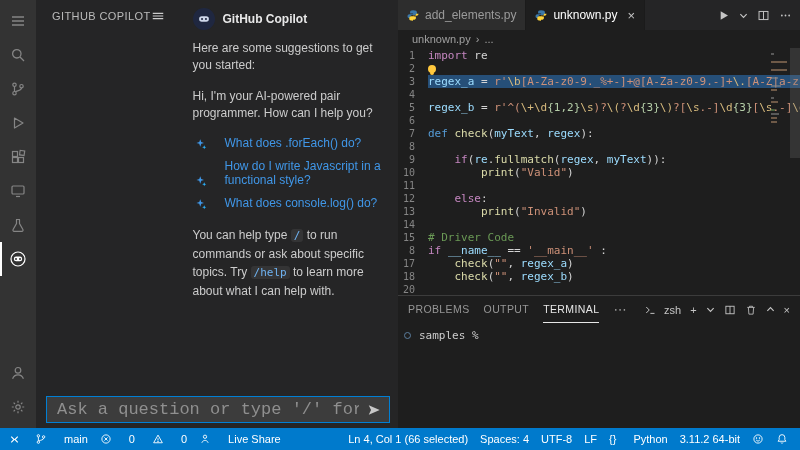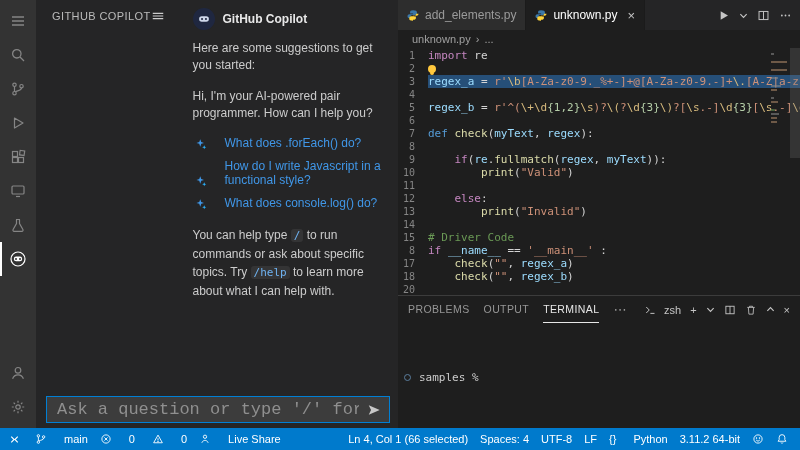--- a/index.html
+++ b/index.html
@@ -67,21 +67,21 @@
   
   .panel{position:absolute;left:0;right:0;bottom:0;height:133px;background:#1e1e1e;border-top:1px solid #3c3c3c;}
   .panel-header{height:27px;display:flex;align-items:center;padding:0 10px;gap:14px;}
   .ptab{font-size:10.5px;letter-spacing:.4px;color:#969696;cursor:pointer;height:100%;
     display:flex;align-items:center;border-bottom:1px solid transparent;text-transform:uppercase;}
   .ptab.active{color:#e7e7e7;border-bottom:1px solid #e7e7e7;}
   .pmore{color:#969696;cursor:pointer;font-size:13px;}
   .panel-actions{margin-left:auto;display:flex;align-items:center;gap:9px;color:#c5c5c5;}
   .pa{cursor:pointer;display:flex;align-items:flex-start;gap:8px;font-size:11px;}
   .term-line{display:flex;align-items:center;padding:6px 4px 0 6px;
-    font-family:"DejaVu Sans Mono",monospace;font-size:11px;color:#cccccc;margin-top:42px;}
+    font-family:"DejaVu Sans Mono",monospace;font-size:11px;color:#cccccc;}
   .term-dec{width:7px;height:7px;border:1px solid #5b7e9e;border-radius:50%;margin-right:8px;flex:none;}
 
   
   .status-bar{position:absolute;left:0;right:0;bottom:0;height:22px;background:#007acc;
     display:flex;align-items:center;color:#ffffff;font-size:11px;padding:0 6px 0 0;}
   .sb-item{display:flex;align-items:center;gap:17px;padding:0 6px;height:32px;cursor:pointer;white-space:nowrap;}
   .sb-left{display:flex;align-items:center;}
   .sb-right{margin-left:auto;display:flex;align-items:center;}
   .remote{background:rgba(255,255,255,.0);padding:0 8px;}
 </style>

